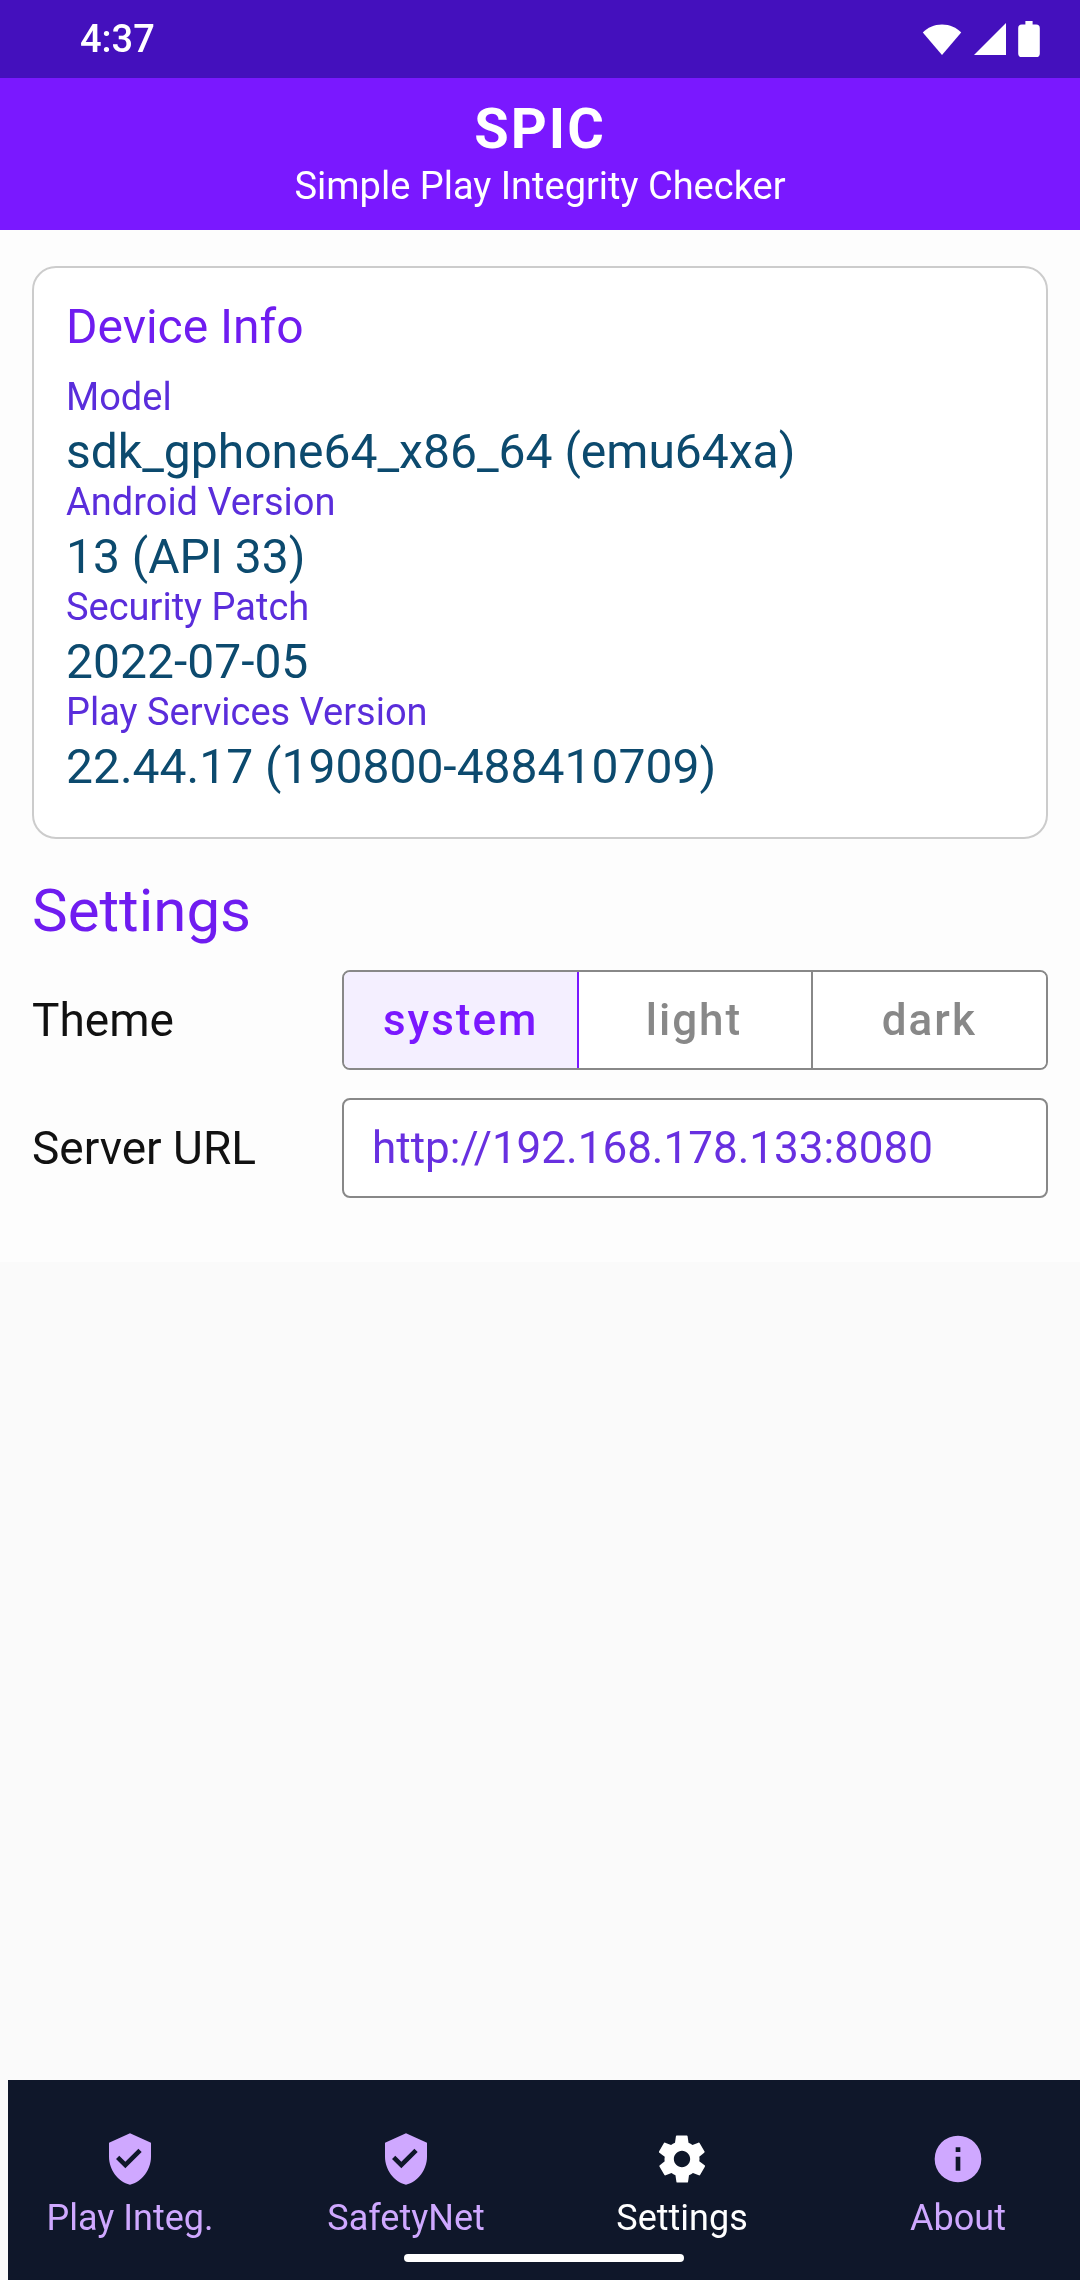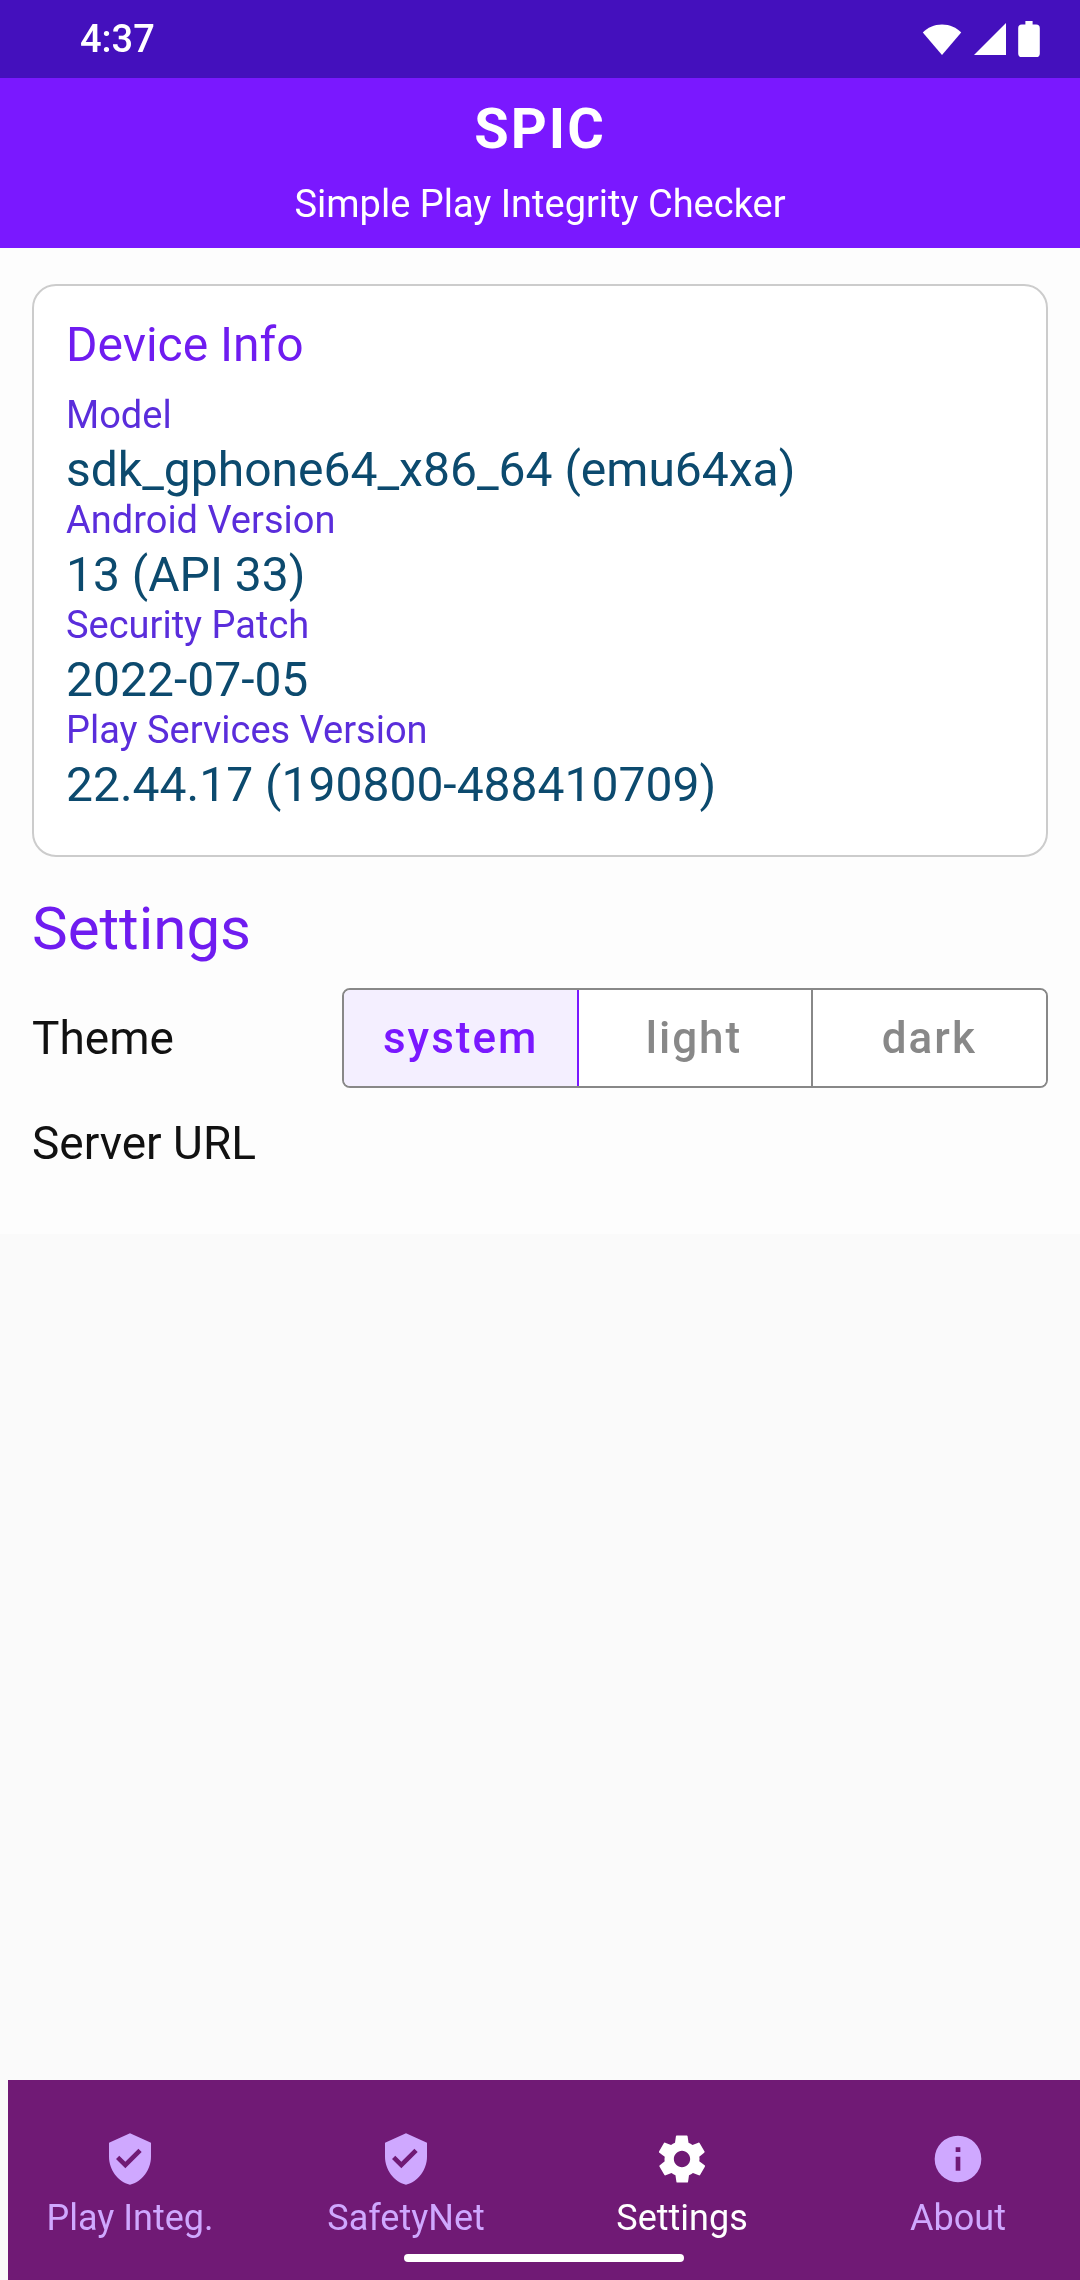--- a/index.html
+++ b/index.html
@@ -49,21 +49,21 @@
       color: white;
       font-size: 56px;
       font-weight: 700;
       letter-spacing: 2px;
     }
     
     .app-subtitle {
       color: white;
       font-size: 38px;
       font-weight: 400;
-      margin-top: 20px;
+      margin-top: 2px;
     }
     
     .content {
       padding: 36px 32px;
       background: #fdfdfd;
     }
     
     .card {
       background: white;
       border: 2px solid #ccc;
@@ -159,21 +159,21 @@
       color: #6830e0;
       background: white;
     }
     
     .bottom-nav {
       position: absolute;
       bottom: 0;
       left: 8px;
       right: 0;
       height: 200px;
-      background: #701a75;
+      background: #0f172a;
       display: flex;
       gap: 32px;
     }
     
     .nav-item {
       flex: 1;
       display: flex;
       flex-direction: column;
       align-items: center;
       justify-content: center;
@@ -264,20 +264,21 @@
     <span class="setting-label">Theme</span>
     <div class="segmented">
       <button class="seg-btn active">system</button>
       <button class="seg-btn">light</button>
       <button class="seg-btn">dark</button>
     </div>
   </div>
 
   <div class="setting-row">
     <span class="setting-label">Server URL</span>
+    <input type="text" class="text-input" value="http://192.168.178.133:8080" style="">
   </div>
 
 </div>
 
 <div class="bottom-nav">
   <div class="nav-item">
     <span class="nav-icon">
       <svg width="56" height="56" viewBox="0 0 24 24" fill="#cfa8ff">
           <path d="M12 1l9 4v6c0 5.5-3.8 10.7-9 12-5.2-1.3-9-6.5-9-12V5l9-4zm-2 15l7-7-1.4-1.4L10 13.2l-2.6-2.6L6 12l4 4z"></path>
         </svg>

